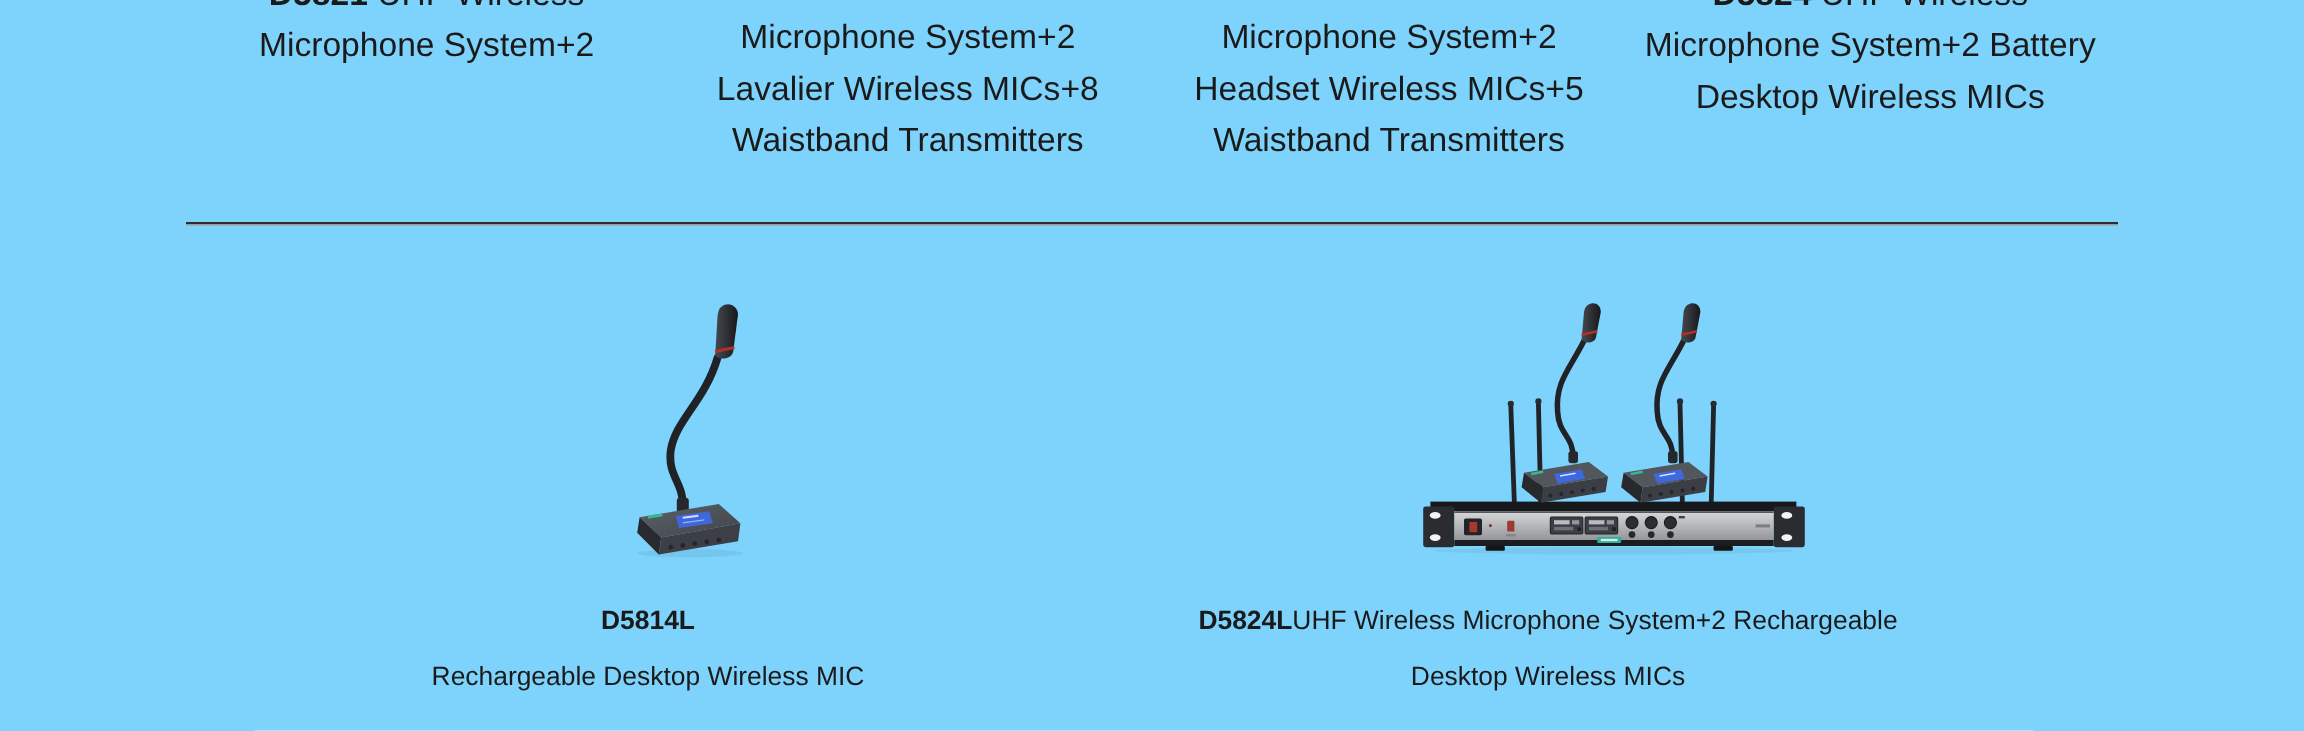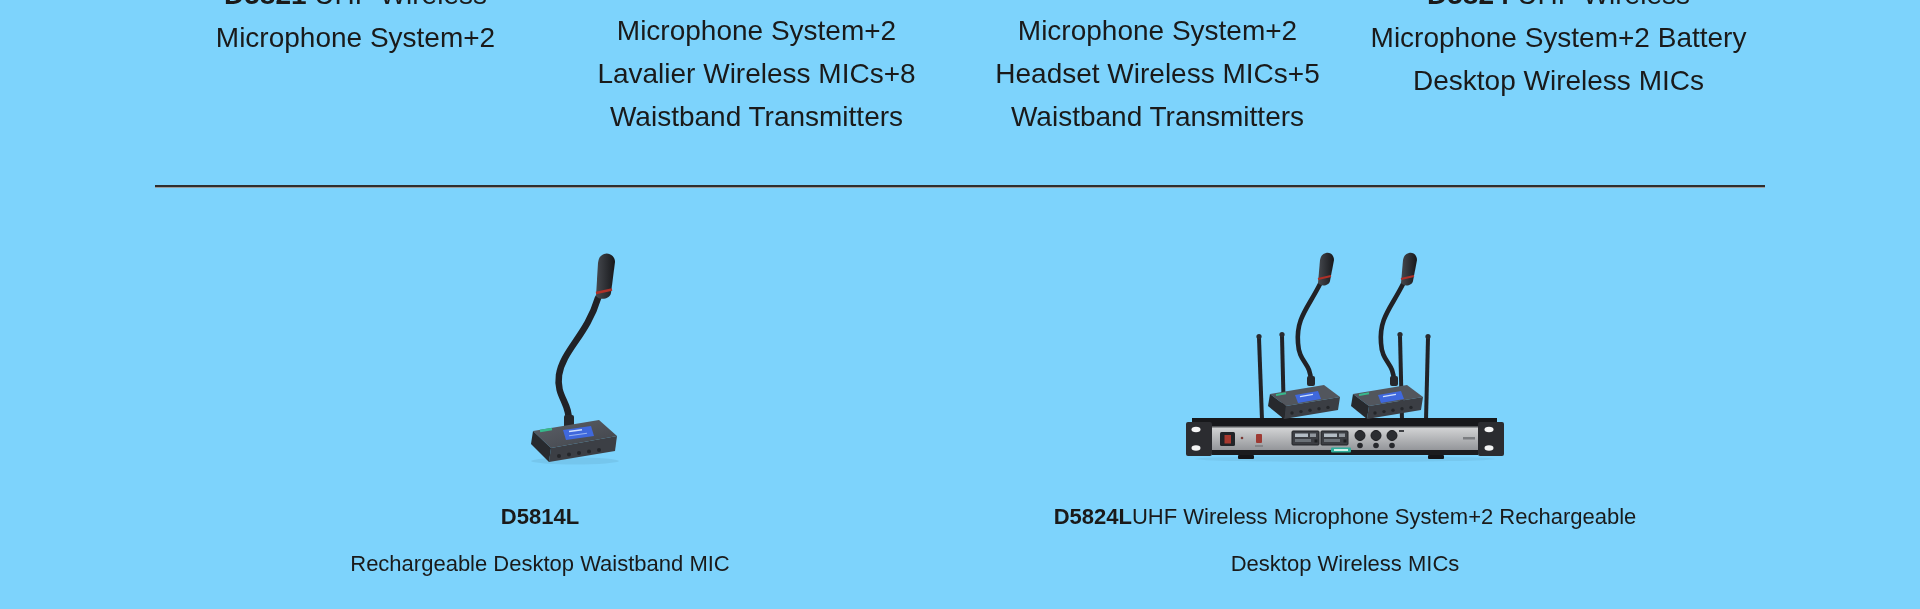--- a/index.html
+++ b/index.html
@@ -26,21 +26,21 @@
   
   .product-img { position:absolute; }
   .img-left  { left:525px;  top:250px; width:100px; height:215px; }
   .img-right { left:1180px; top:248px; width:330px; height:215px; }
   
   .caption {
     position:absolute; top:470px; text-align:center;
     font-size:22px; line-height:47px;margin-top:23px;
   }
   .caption.left  { left:155px; width:770px; }
-  .caption.right { left:925px; width:840px; }
+  .caption.right { left:870px; width:840px; }
   
   .lcd-fill   { fill:var(--lcd-blue,#3f68dd); }
   .teal-fill  { fill:var(--logo-teal,#2fae9b); }
   .green-strk { stroke:var(--indicator-green,#37b98c); }
   .red-strk   { stroke:var(--capsule-ring-red,#b03028); }
 </style>
 </head>
 <body>
 
 <div class="page">
@@ -202,21 +202,21 @@
     <g>
         <use href="#rackmic"></use>
       </g>
     <g>
         <use href="#rackmic" x="83"></use>
       </g>
   </svg>
 
   <div class="caption left">
     <div><span class="b">D5814L</span></div>
-    <div>Rechargeable Desktop Waistband MIC</div>
+    <div>Rechargeable Desktop Wireless MIC</div>
   </div>
 
   <div class="caption right">
     <div><span class="b">D5824L</span><span>UHF Wireless Microphone System+2 Rechargeable</span></div>
     <div>Desktop Wireless MICs</div>
   </div>
 
 </div>
 
 </body></html>

